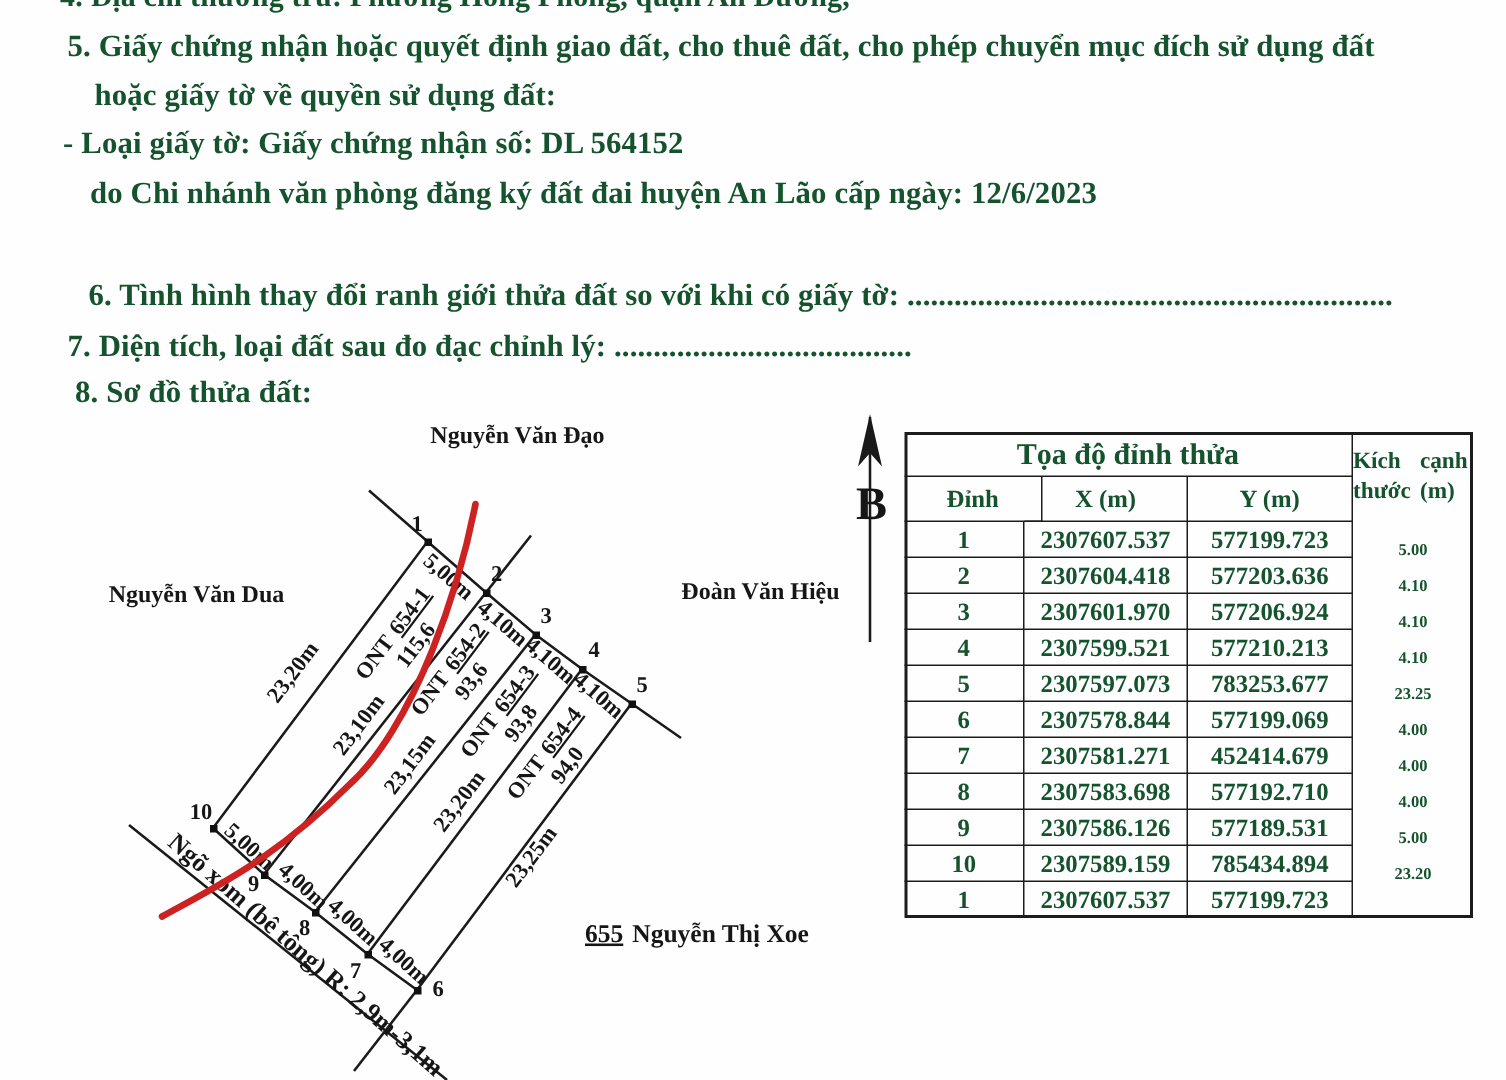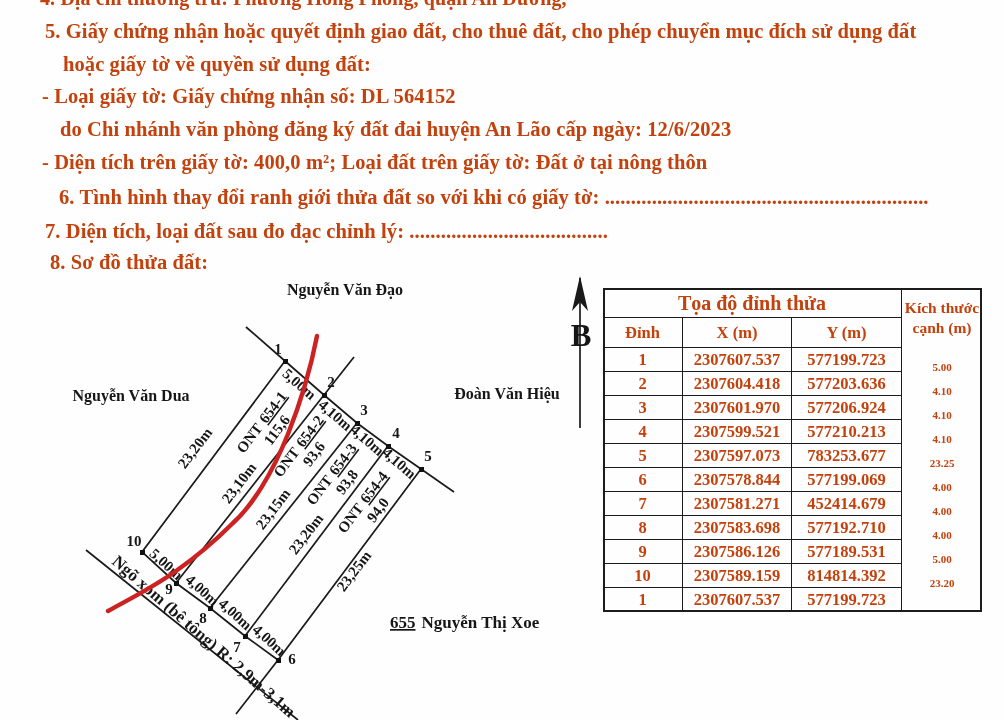--- a/index.html
+++ b/index.html
@@ -1,34 +1,34 @@
 <!DOCTYPE html>
 <html><head>
 <meta charset="utf-8">
 <style>
   html,body{margin:0;padding:0;background:#e8e8e8;}
   .page{
     position:relative;width:1004px;height:720px;background:#fefefe;
-    font-family:"Liberation Serif","DejaVu Serif",serif;color:#c2410c;
+    font-family:"Liberation Serif","DejaVu Serif",serif;color:#14532d;
     overflow:hidden;margin:0 auto;
   }
   .tline{position:absolute;font-size:20.5px;font-weight:600;white-space:nowrap;letter-spacing:.1px;}
   .cut{height:10px;overflow:hidden;}
   .cut .inner{display:block;margin-top:-13px;font-size:20px;font-weight:600;white-space:nowrap;}
   
   .ct{position:absolute;left:603px;top:288px;width:379px;height:324px;font-weight:600;}
   .ct *{box-sizing:border-box;}
   .ct-frame{position:absolute;inset:0;border:2.2px solid #1c1c1c;pointer-events:none;}
   .ct-h1{position:absolute;left:0;top:0;width:299px;height:30px;line-height:30px;text-align:center;
          font-size:20px;border-right:1.6px solid #1c1c1c;border-bottom:1.6px solid #1c1c1c;}
   .ct-sizeh{position:absolute;left:299px;top:0;width:80px;height:60px;font-size:15.5px;
-            display:flex;flex-direction:column;justify-content:center;align-items:center;line-height:20px;}
+            display:flex;flex-direction:row;justify-content:center;align-items:center;line-height:20px;}
   .ct-h2{position:absolute;top:30px;height:30px;line-height:30px;text-align:center;font-size:16.5px;
          border-right:1.6px solid #1c1c1c;border-bottom:1.6px solid #1c1c1c;}
-  .h2v{left:0;width:80px;} .h2x{left:80px;width:109px;} .h2y{left:189px;width:110px;}
+  .h2v{left:0;width:92px;} .h2x{left:80px;width:109px;} .h2y{left:189px;width:110px;}
   .ct-body{position:absolute;left:0;top:60px;width:299px;}
   .ct-row{display:flex;height:24px;border-bottom:1.5px solid #1c1c1c;}
   .ct-row:last-child{border-bottom:none;}
   .ct-cell{height:24px;line-height:23px;text-align:center;font-size:16.5px;border-right:1.5px solid #1c1c1c;}
   .c0{width:80px;} .c1{width:109px;} .c2{width:110px;}
   .ct-sizes{position:absolute;left:299px;top:60px;width:80px;height:264px;}
   .ct-size{position:absolute;left:0;width:80px;height:24px;line-height:24px;text-align:center;font-size:11px;}
   
   .diagram{position:absolute;left:0;top:270px;width:620px;height:450px;}
   .diagram text{font-family:"Liberation Serif","DejaVu Serif",serif;font-weight:600;fill:#161616;}
@@ -39,21 +39,20 @@
 <div class="page">
 
   <div class="tline cut" style="left:40px;top:0;width:930px;">
     <span class="inner">4. Địa chỉ thường trú: Phường Hồng Phong, quận An Dương,</span>
   </div>
 
   <div class="tline" style="left:45px;top:20px;">5. Giấy chứng nhận hoặc quyết định giao đất, cho thuê đất, cho phép chuyển mục đích sử dụng đất</div>
   <div class="tline" style="left:63px;top:53px;">hoặc giấy tờ về quyền sử dụng đất:</div>
   <div class="tline" style="left:42px;top:85px;">- Loại giấy tờ: Giấy chứng nhận số: DL 564152</div>
   <div class="tline" style="left:60px;top:118px;">do Chi nhánh văn phòng đăng ký đất đai huyện An Lão cấp ngày: 12/6/2023</div>
-  <div class="tline" style="left:42px;top:151px;">- Diện tích trên giấy tờ: 400,0 m²; Loại đất trên giấy tờ: Đất ở tại nông thôn</div>
   <div class="tline" style="left:59px;top:186px;">6. Tình hình thay đổi ranh giới thửa đất so với khi có giấy tờ: ..............................................................</div>
   <div class="tline" style="left:45px;top:220px;">7. Diện tích, loại đất sau đo đạc chỉnh lý: ......................................</div>
   <div class="tline" style="left:50px;top:251px;">8. Sơ đồ thửa đất:</div>
 
   <svg class="diagram" viewBox="0 270 620 450">
 
     <g stroke="#1a1a1a" stroke-width="1.7" fill="none">
       <polygon points="285,361 324,395 357,423 388,446 421,469 278,660 245,636 210,608 176,583 142,552"></polygon>
       <line x1="324" y1="395" x2="176" y2="583"></line>
       <line x1="357" y1="423" x2="210" y2="608"></line>
@@ -192,21 +191,21 @@
           <div class="ct-cell c2">577192.710</div>
         </div>
         <div class="ct-row">
           <div class="ct-cell c0">9</div>
           <div class="ct-cell c1">2307586.126</div>
           <div class="ct-cell c2">577189.531</div>
         </div>
         <div class="ct-row">
           <div class="ct-cell c0">10</div>
           <div class="ct-cell c1">2307589.159</div>
-          <div class="ct-cell c2">814814.392</div>
+          <div class="ct-cell c2">785434.894</div>
         </div>
         <div class="ct-row">
           <div class="ct-cell c0">1</div>
           <div class="ct-cell c1">2307607.537</div>
           <div class="ct-cell c2">577199.723</div>
         </div>
       </div>
     <div class="ct-sizes">
         <div class="ct-size" style="top: 7px;">5.00</div>
         <div class="ct-size" style="top: 31px;">4.10</div>

